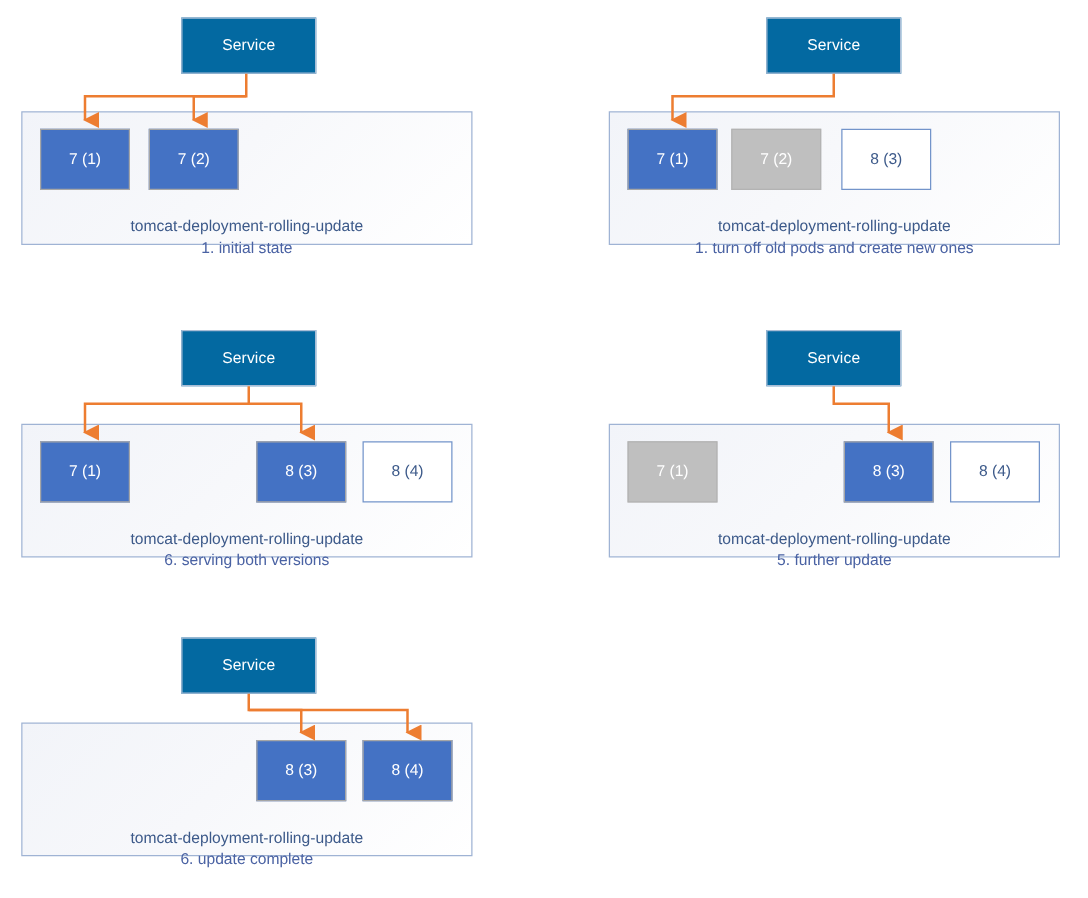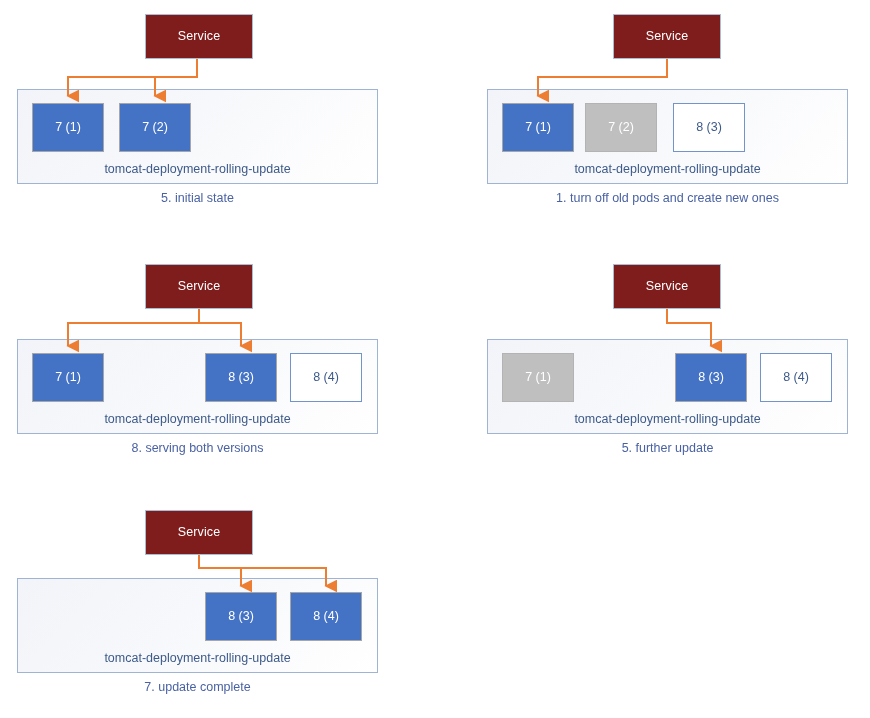--- a/index.html
+++ b/index.html
@@ -17,39 +17,39 @@
 
   .panel {
     position: absolute;
   }
 
   
   .service-box {
     position: absolute;
     width: 108px;
     height: 45px;
-    background: #7f1d1d;
+    background: #0369a1;
     border: 1px solid #a8bdd6;
     box-sizing: border-box;
     display: flex;
     align-items: center;
     justify-content: center;
   }
   .service-label {
     color: #ffffff;
     font-size: 12.5px;
     line-height: 1;
     letter-spacing: 0.1px;
   }
 
   
   .deployment-box {
     position: absolute;
     width: 361px;
-    height: 95px;
+    height: 107px;
     background: linear-gradient(135deg, #f2f4f9 0%, #f7f8fb 45%, #ffffff 100%);
     border: 1px solid #9fb3d4;
     box-sizing: border-box;
   }
   .deployment-label {
     position: absolute;
     left: 0;
     right: 0;
     bottom: 8px;
     text-align: center;
@@ -120,21 +120,21 @@
     <div class="deployment-label">tomcat-deployment-rolling-update</div>
   </div>
 
   <div class="pod active" style="left:32px; top:103px;">
     <span>7 (1)</span>
   </div>
   <div class="pod active" style="left:119px; top:103px;">
     <span>7 (2)</span>
   </div>
 
-  <div class="caption" style="left:17px; top:192px; width:361px;">5. initial state</div>
+  <div class="caption" style="left:17px; top:192px; width:361px;">1. initial state</div>
 </div>
 
 <div class="panel">
 
   <div class="service-box" style="left:613px; top:14px;">
     <span class="service-label">Service</span>
   </div>
 
   <div class="deployment-box" style="left:487px; top:89px;">
     <div class="deployment-label">tomcat-deployment-rolling-update</div>
@@ -166,21 +166,21 @@
   <div class="pod active" style="left:32px; top:353px;">
     <span>7 (1)</span>
   </div>
   <div class="pod active" style="left:205px; top:353px;">
     <span>8 (3)</span>
   </div>
   <div class="pod pending" style="left:290px; top:353px;">
     <span>8 (4)</span>
   </div>
 
-  <div class="caption" style="left:17px; top:442px; width:361px;">8. serving both versions</div>
+  <div class="caption" style="left:17px; top:442px; width:361px;">6. serving both versions</div>
 </div>
 
 <div class="panel">
 
   <div class="service-box" style="left:613px; top:264px;">
     <span class="service-label">Service</span>
   </div>
 
   <div class="deployment-box" style="left:487px; top:339px;">
     <div class="deployment-label">tomcat-deployment-rolling-update</div>
@@ -209,21 +209,21 @@
     <div class="deployment-label">tomcat-deployment-rolling-update</div>
   </div>
 
   <div class="pod active" style="left:205px; top:592px;">
     <span>8 (3)</span>
   </div>
   <div class="pod active" style="left:290px; top:592px;">
     <span>8 (4)</span>
   </div>
 
-  <div class="caption" style="left:17px; top:681px; width:361px;">7. update complete</div>
+  <div class="caption" style="left:17px; top:681px; width:361px;">6. update complete</div>
 </div>
 
 <svg class="connector-layer" viewBox="0 0 870 718">
   <defs>
     <marker id="arrowhead" markerWidth="7" markerHeight="7" refX="3.2" refY="5.6" orient="auto" markerUnits="strokeWidth">
       <path d="M0,0 L6.4,0 L3.2,6.4 Z" fill="#ED7D31"></path>
     </marker>
   </defs>
 
   <g>

